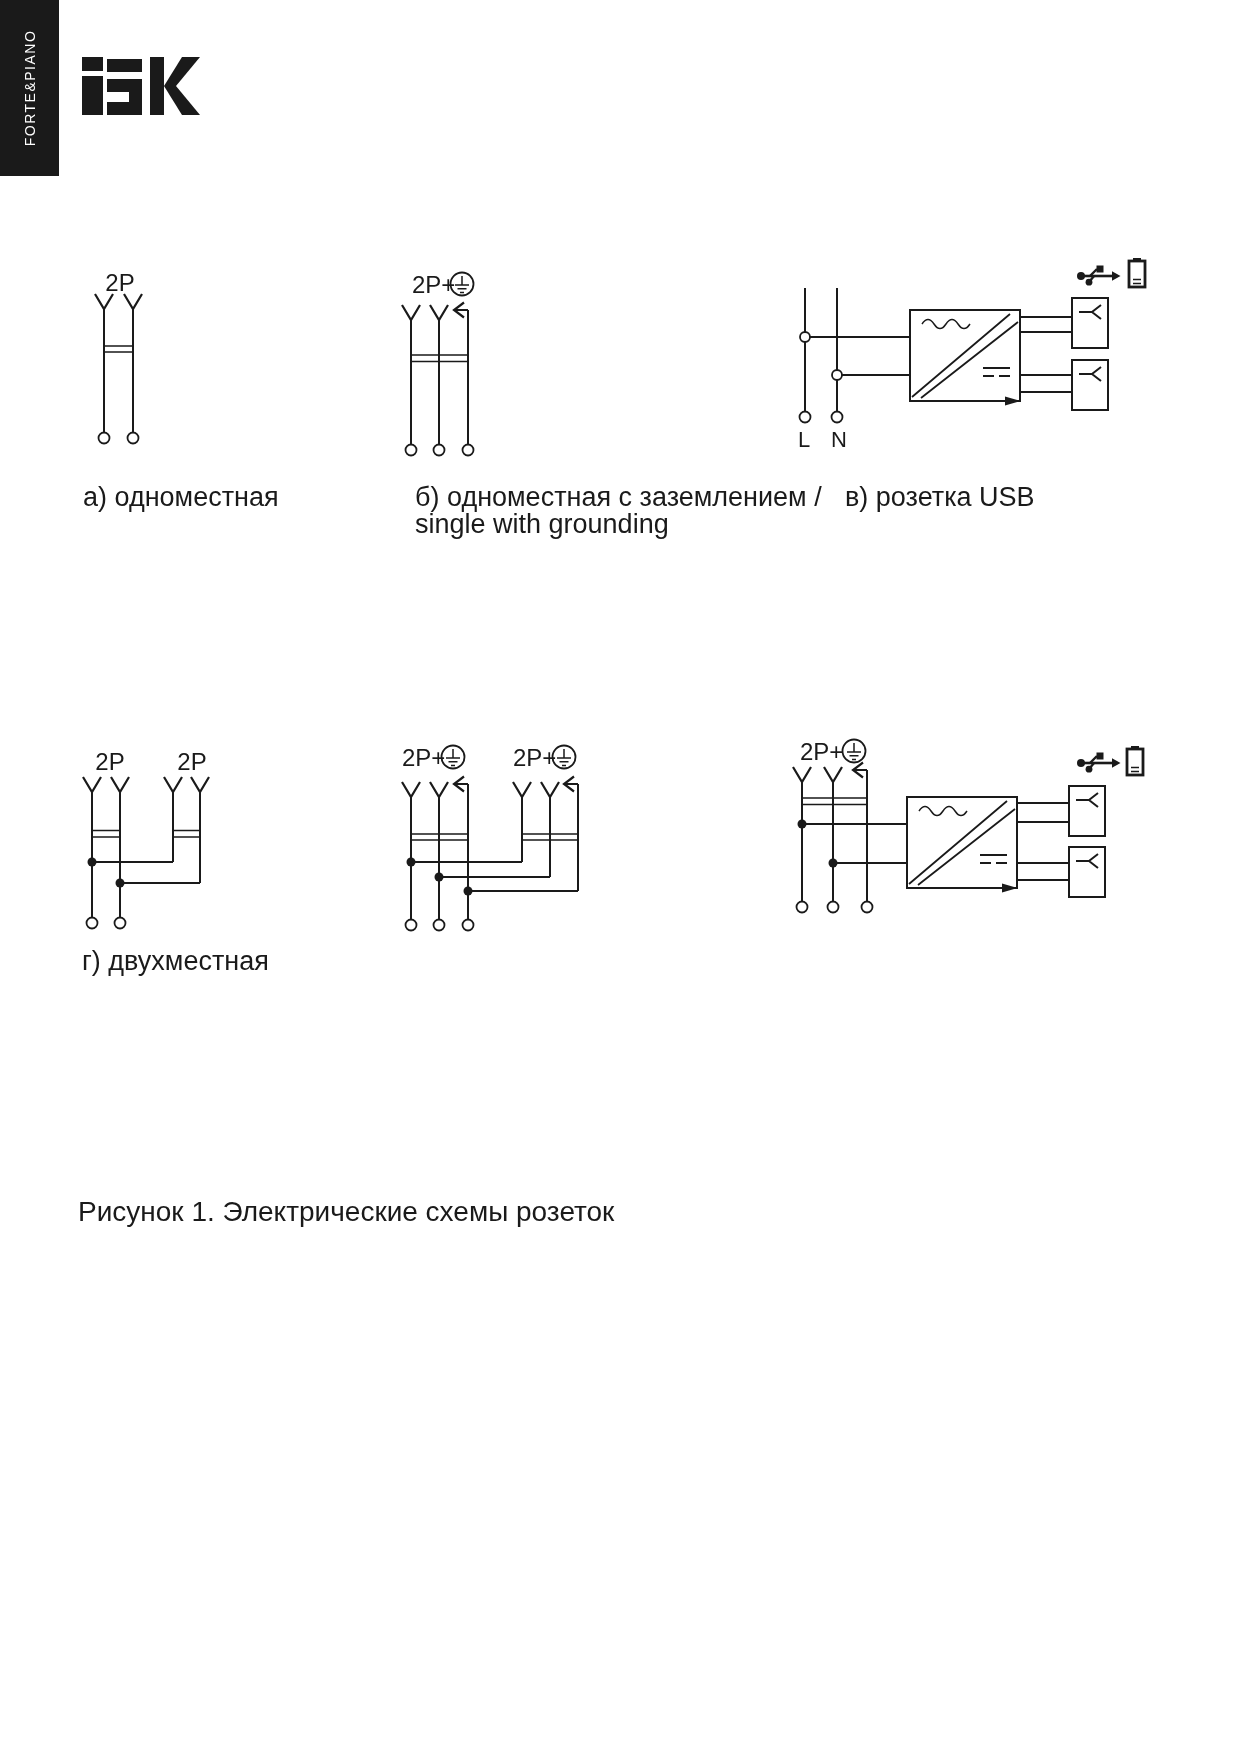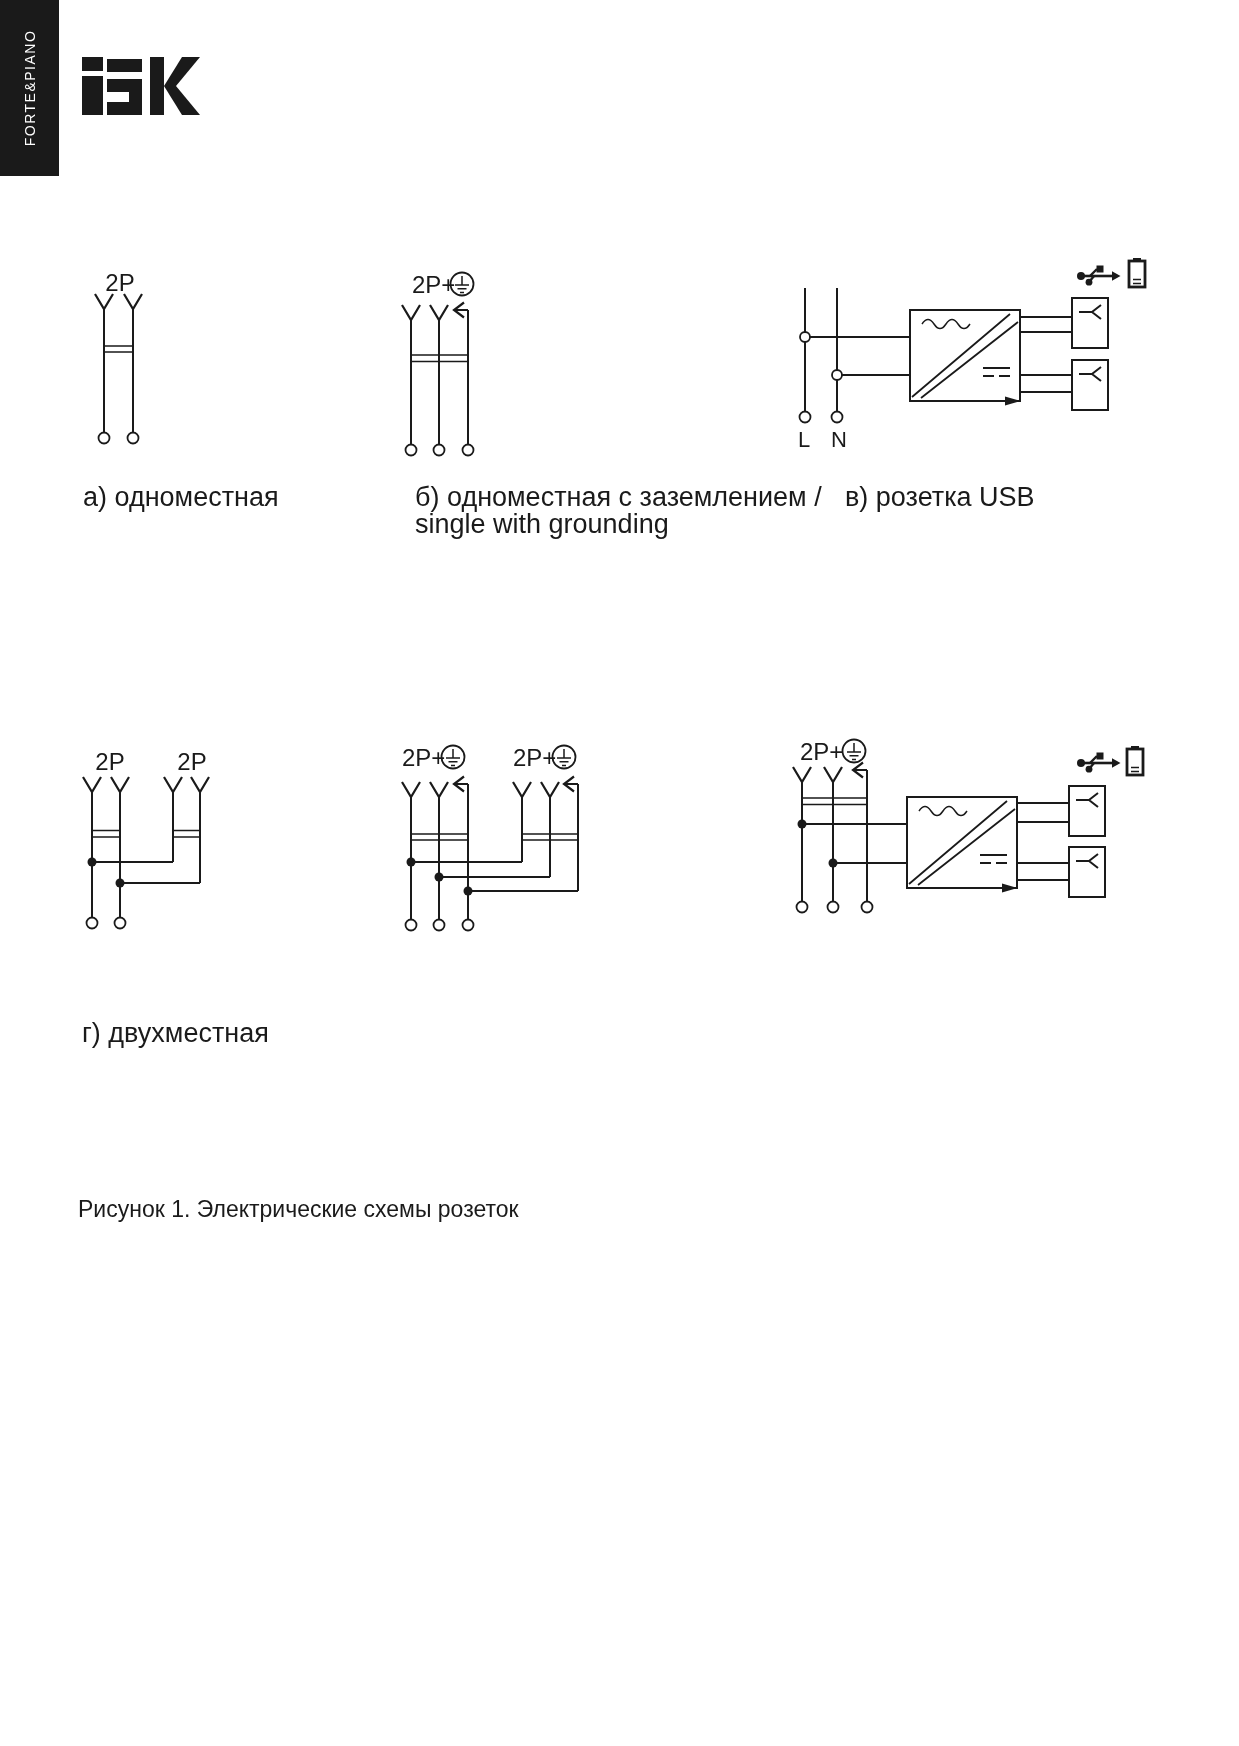--- a/index.html
+++ b/index.html
@@ -8,24 +8,24 @@
   .sidebar{position:absolute;left:0;top:0;width:59px;height:176px;background:#1a1a1a;}
   .sidebar-text{position:absolute;left:50%;top:50%;transform:translate(-50%,-50%) rotate(180deg);
         writing-mode:vertical-rl;color:#ffffff;font-size:14px;letter-spacing:1.5px;white-space:nowrap;}
   .logo{position:absolute;left:82px;top:57px;width:118px;height:58px;}
   .diag{position:absolute;}
   .diag text{font-family:"Liberation Sans",sans-serif;fill:#1a1a1a;}
   .cap{position:absolute;font-size:27px;line-height:27px;color:#1a1a1a;white-space:nowrap;}
   .cap-a{left:83px;top:484px;}
   .cap-b{left:415px;top:484px;}
   .cap-v{left:845px;top:484px;}
-  .cap-g{left:82px;top:1020px;text-align:center;}
+  .cap-g{left:82px;top:948px;text-align:center;}
   .cap-d{left:403px;top:971px;}
   .cap-e{left:798px;top:970px;}
-  .fig-caption{position:absolute;left:78px;top:1196px;font-size:23px;color:#1a1a1a;white-space:nowrap;}
+  .fig-caption{position:absolute;left:78px;top:1196px;font-size:28px;color:#1a1a1a;white-space:nowrap;}
   .ln{stroke:#1a1a1a;stroke-width:2;fill:none;}
   .thin{stroke:#1a1a1a;stroke-width:1.7;fill:none;}
   .term{stroke:#1a1a1a;stroke-width:1.8;fill:#ffffff;}
   .dot{fill:#1a1a1a;stroke:none;}
 </style>
 </head>
 <body>
 
 <div class="page">
 

